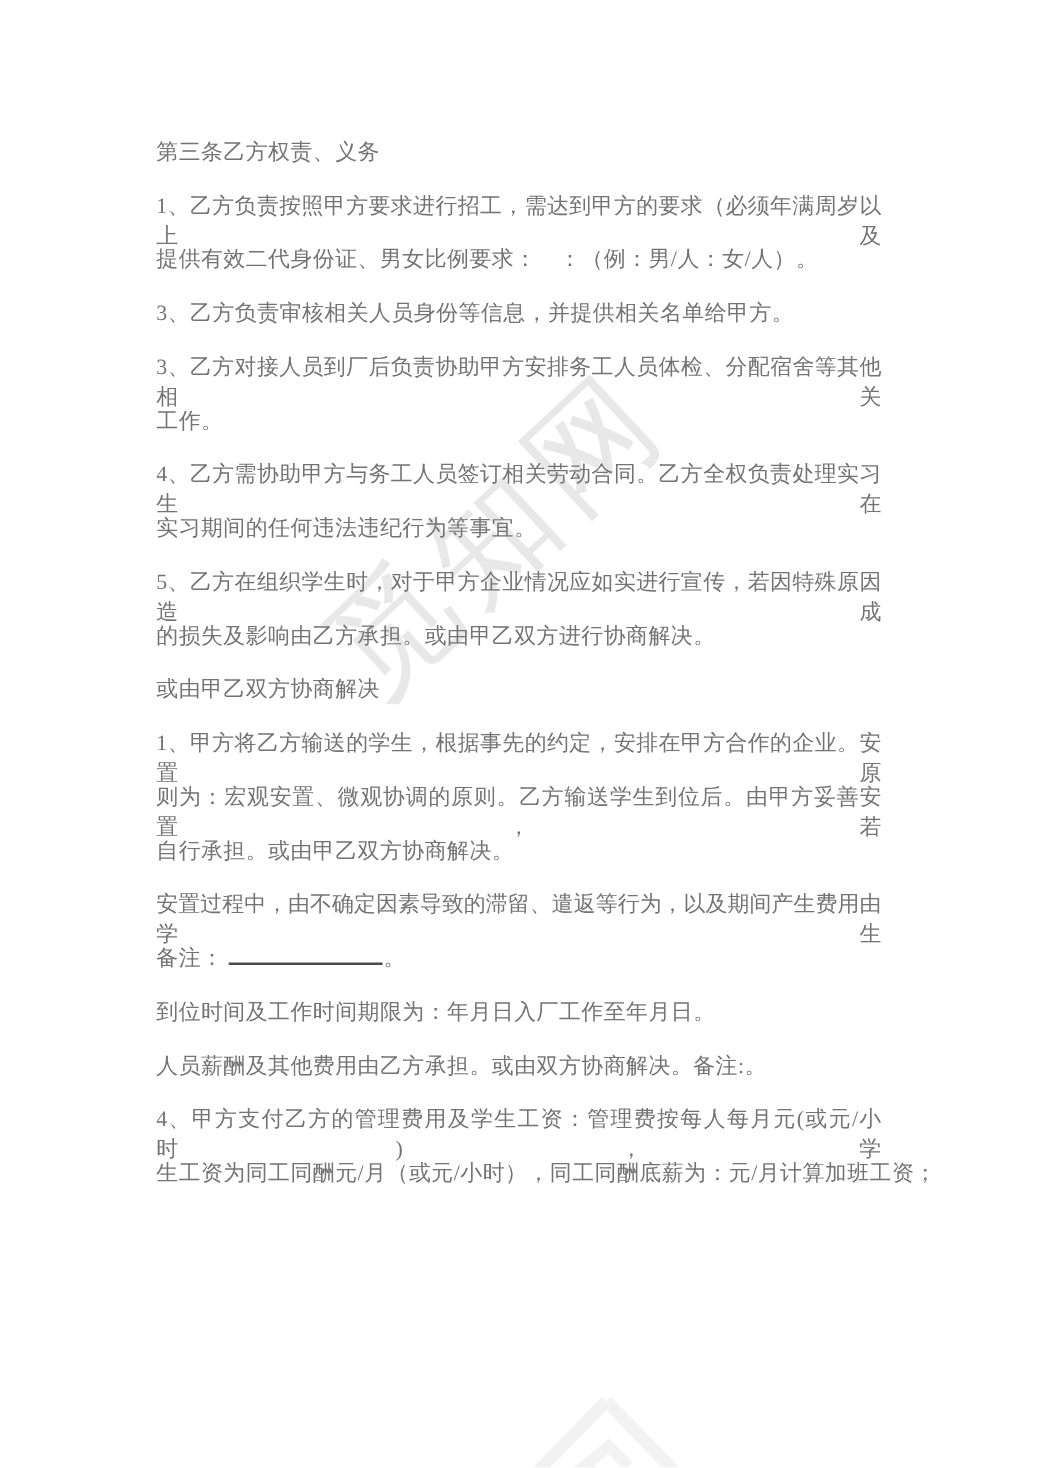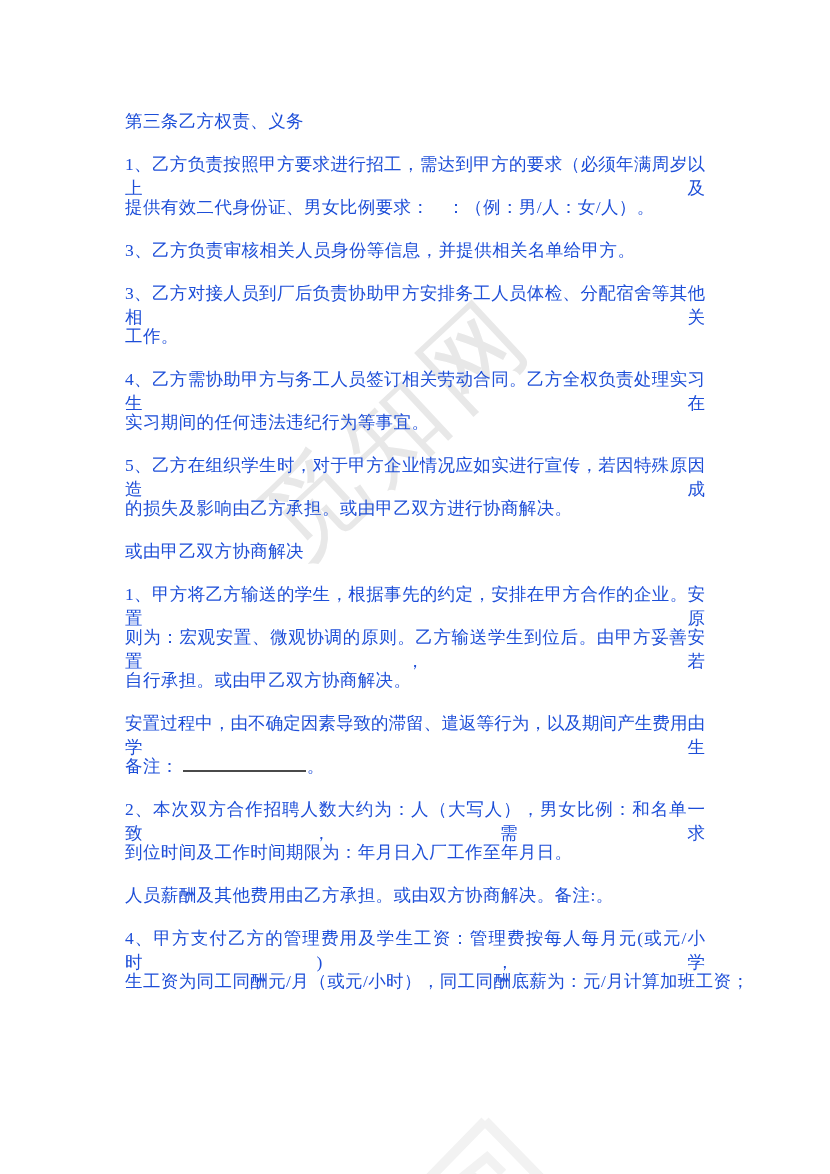--- a/index.html
+++ b/index.html
@@ -30,21 +30,21 @@
   .bottom-logo {
     position: absolute;
     left: 413px; top: 1117px;
     z-index: 0;
   }
   .content {
     position: absolute;
     left: 125px; top: 109px;
     width: 580px;
     z-index: 1;
-    color: #1d4ed8;
+    color: #737373;
     font-size: 17.5px;
   }
   .line {
     height: 43px;
     line-height: 24px;
     letter-spacing: 0.4px;
     white-space: nowrap;
   }
   .line.justify {
     white-space: normal;
@@ -84,20 +84,19 @@
       <div class="line justify"><span>4、乙方需协助甲方与务工人员签订相关劳动合同。乙方全权负责处理实习生在</span></div>
       <div class="line"><span>实习期间的任何违法违纪行为等事宜。</span></div>
       <div class="line justify"><span>5、乙方在组织学生时，对于甲方企业情况应如实进行宣传，若因特殊原因造成</span></div>
       <div class="line"><span>的损失及影响由乙方承担。或由甲乙双方进行协商解决。</span></div>
       <div class="line"><span>或由甲乙双方协商解决</span></div>
       <div class="line justify"><span>1、甲方将乙方输送的学生，根据事先的约定，安排在甲方合作的企业。安置原</span></div>
       <div class="line justify"><span>则为：宏观安置、微观协调的原则。乙方输送学生到位后。由甲方妥善安置，若</span></div>
       <div class="line"><span>自行承担。或由甲乙双方协商解决。</span></div>
       <div class="line justify"><span>安置过程中，由不确定因素导致的滞留、遣返等行为，以及期间产生费用由学生</span></div>
       <div class="line"><span>备注：</span><span class="blank-underline" style="width: 123px;"></span><span>。</span></div>
-      <div class="line justify"><span>2、本次双方合作招聘人数大约为：人（大写人），男女比例：和名单一致，需求</span></div>
       <div class="line"><span>到位时间及工作时间期限为：年月日入厂工作至年月日。</span></div>
       <div class="line"><span>人员薪酬及其他费用由乙方承担。或由双方协商解决。备注:。</span></div>
       <div class="line justify"><span>4、甲方支付乙方的管理费用及学生工资：管理费按每人每月元(或元/小时)，学</span></div>
       <div class="line"><span>生工资为同工同酬元/月（或元/小时），同工同酬底薪为：元/月计算加班工资；</span></div>
     </div>
 
 </div>
 
 </body></html>

